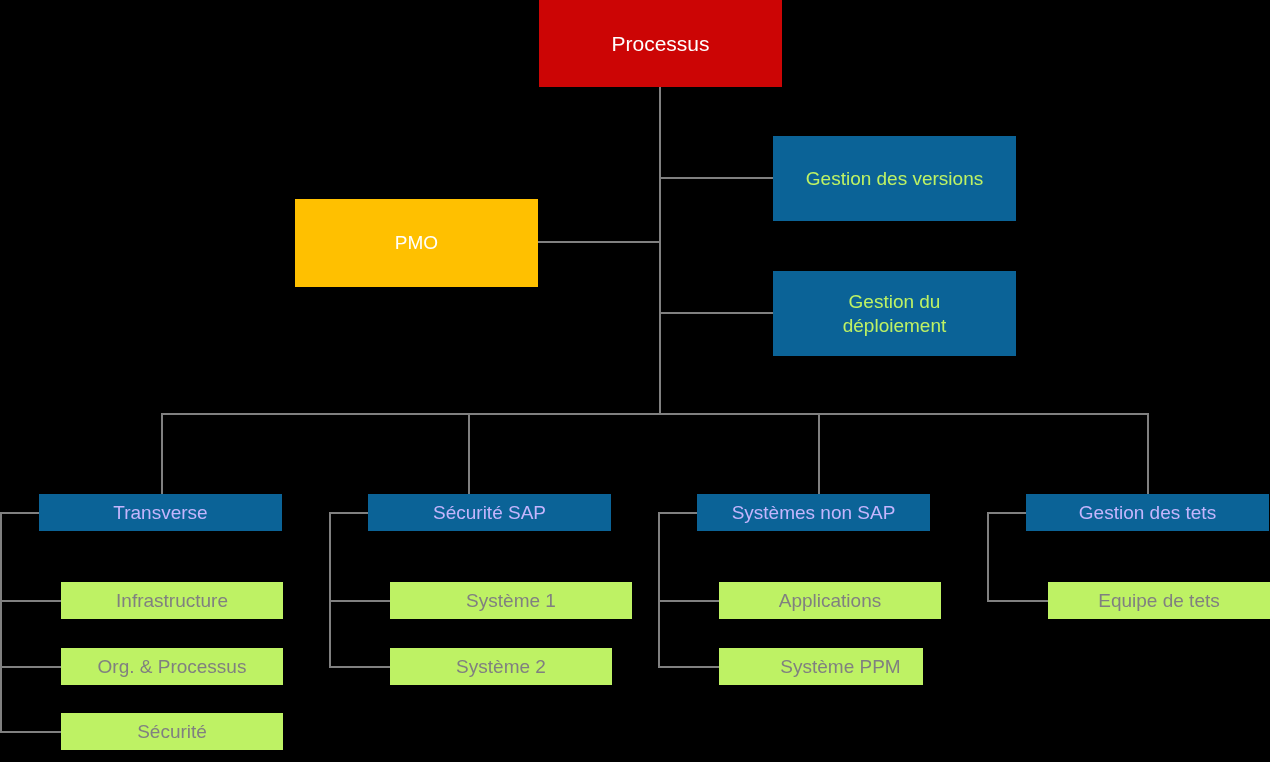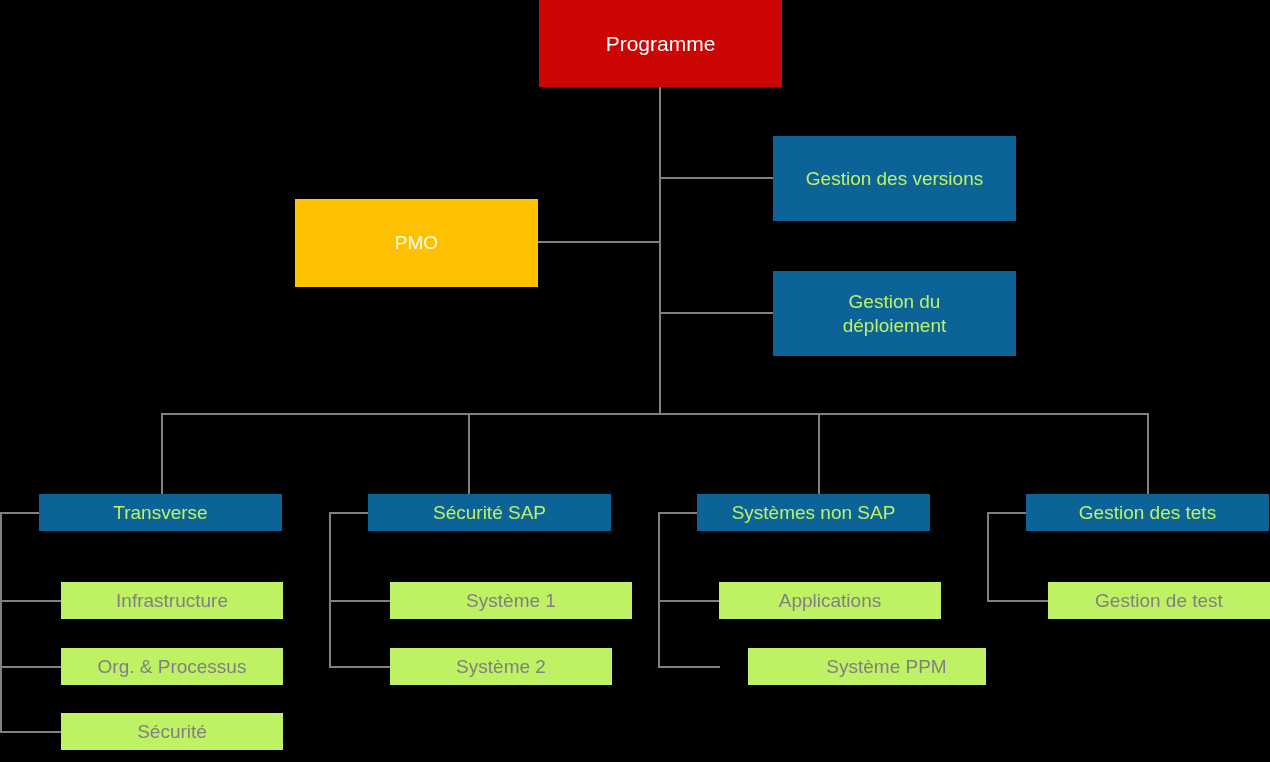--- a/index.html
+++ b/index.html
@@ -45,21 +45,21 @@
     color: #FFFFFF;
     font-size: 19px;
   }
   .node.blue {
     background: #0B6397;
     color: #bef264;
     font-size: 19px;
   }
   .node.header {
     background: #0B6397;
-    color: #bef264;
+    color: #c4b5fd;
     font-size: 19px;
   }
   .node.leaf {
     background: #bef264;
     color: #808080;
     font-size: 19px;
   }
 </style>
 </head>
 <body>
@@ -94,38 +94,38 @@
 
   <div class="line v" style="left:658px; top:512px; height:156px;"></div>
   <div class="line h" style="left:658px; top:512px; width:40px;"></div>
   <div class="line h" style="left:658px; top:600px; width:62px;"></div>
   <div class="line h" style="left:658px; top:666px; width:62px;"></div>
 
   <div class="line v" style="left:987px; top:512px; height:90px;"></div>
   <div class="line h" style="left:987px; top:512px; width:40px;"></div>
   <div class="line h" style="left:987px; top:600px; width:62px;"></div>
 
-  <div class="node root" style="left:539px; top:0px; width:243px; height:87px;">Programme</div>
+  <div class="node root" style="left:539px; top:0px; width:243px; height:87px;">Processus</div>
 
   <div class="node gold" style="left:295px; top:199px; width:243px; height:88px;">PMO</div>
 
   <div class="node blue" style="left:773px; top:136px; width:243px; height:85px;">Gestion des versions</div>
 
   <div class="node blue" style="left:773px; top:271px; width:243px; height:85px;">Gestion du
 déploiement</div>
 
   <div class="node header" style="left:39px; top:494px; width:243px; height:37px;">Transverse</div>
   <div class="node leaf" style="left:61px; top:582px; width:222px; height:37px;">Infrastructure</div>
   <div class="node leaf" style="left:61px; top:648px; width:222px; height:37px;">Org. &amp; Processus</div>
   <div class="node leaf" style="left:61px; top:713px; width:222px; height:37px;">Sécurité</div>
 
   <div class="node header" style="left:368px; top:494px; width:243px; height:37px;">Sécurité SAP</div>
   <div class="node leaf" style="left:390px; top:582px; width:242px; height:37px;">Système 1</div>
   <div class="node leaf" style="left:390px; top:648px; width:222px; height:37px;">Système 2</div>
 
   <div class="node header" style="left:697px; top:494px; width:233px; height:37px;">Systèmes non SAP</div>
   <div class="node leaf" style="left:719px; top:582px; width:222px; height:37px;">Applications</div>
-  <div class="node leaf" style="left:748px; top:648px; width:238px; height:37px;padding-left:39px;">Système PPM</div>
+  <div class="node leaf" style="left:719px; top:648px; width:204px; height:37px;padding-left:39px;">Système PPM</div>
 
   <div class="node header" style="left:1026px; top:494px; width:243px; height:37px;">Gestion des tets</div>
-  <div class="node leaf" style="left:1048px; top:582px; width:222px; height:37px;">Gestion de test</div>
+  <div class="node leaf" style="left:1048px; top:582px; width:222px; height:37px;">Equipe de tets</div>
 
 </div>
 
 </body></html>

